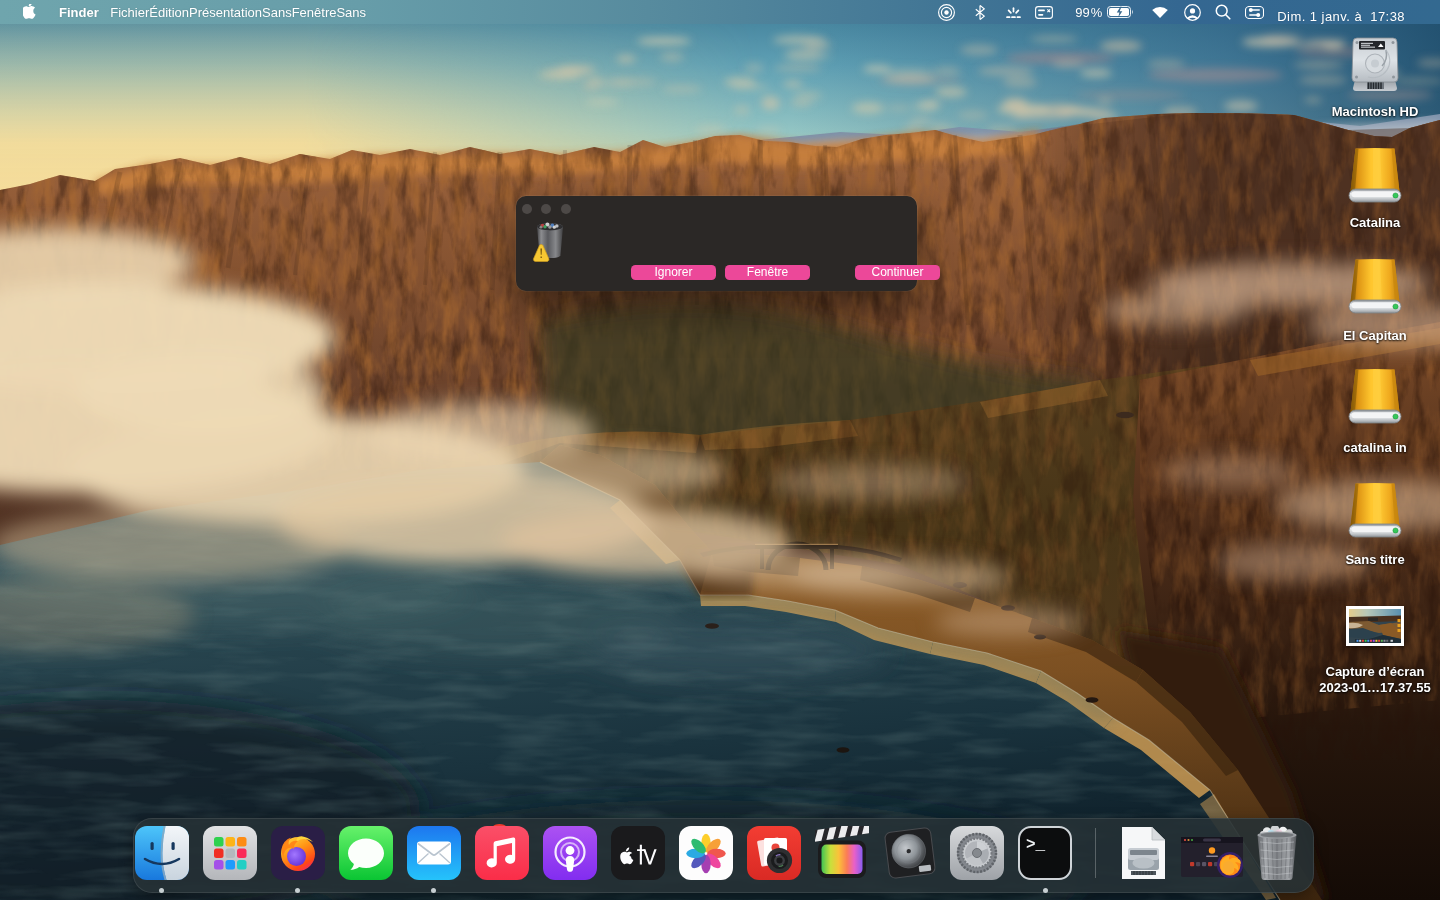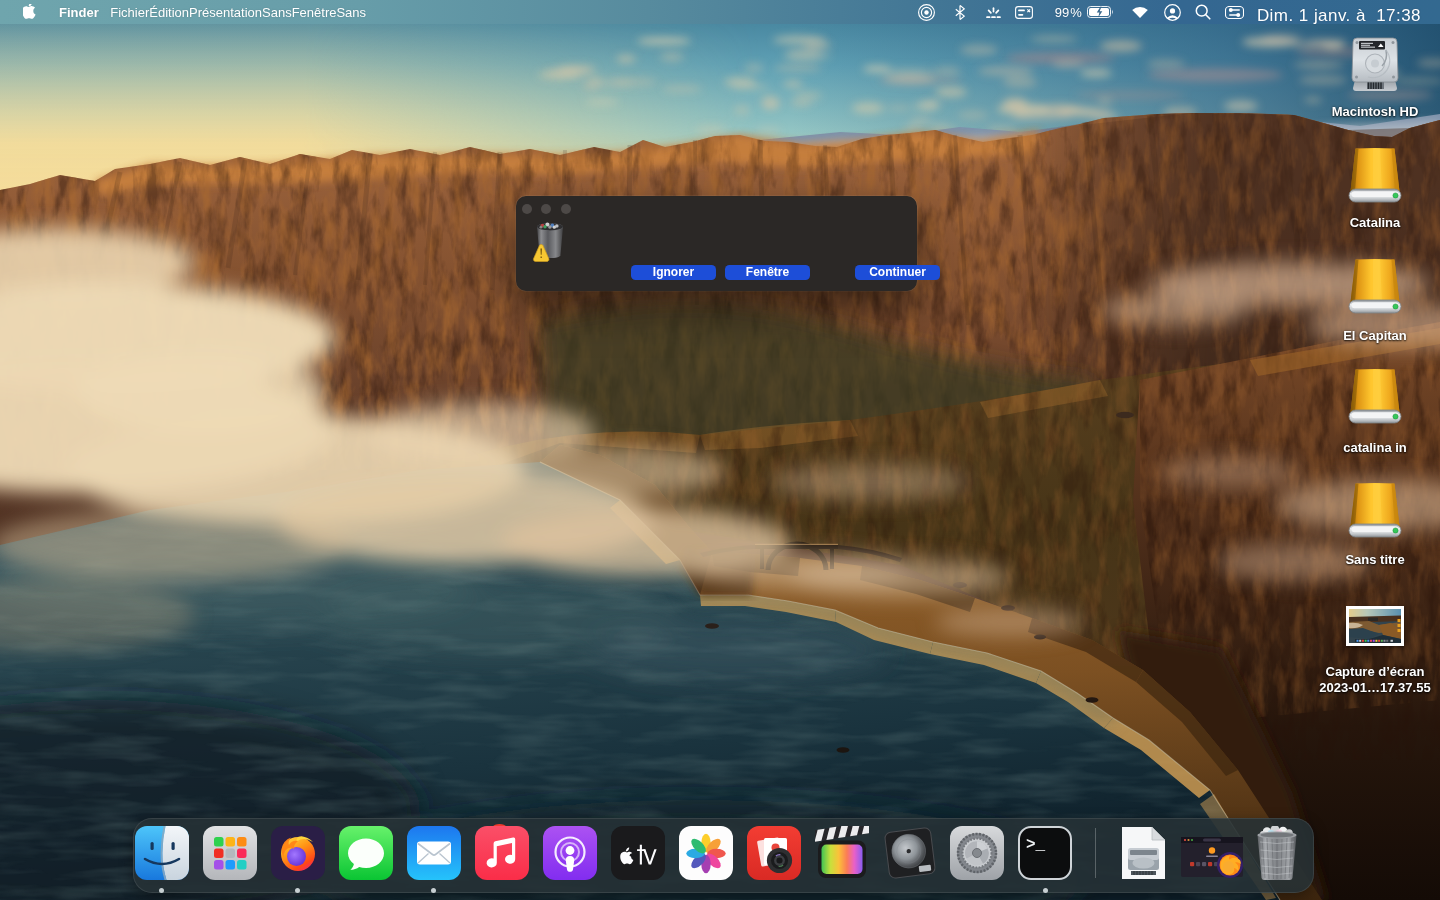--- a/index.html
+++ b/index.html
@@ -10,22 +10,22 @@
   #menubar{position:absolute;left:0;top:0;width:1440px;height:24px;
     background:linear-gradient(90deg,#6fa5ad 0%,#679da9 25%,#578b9e 45%,#427695 65%,#346791 82%,#336990 100%);
     color:#fff;font-size:13px;display:flex;align-items:center;}
   .mitem{margin:0 0;white-space:nowrap;text-shadow:0 0 2px rgba(0,0,0,.18);}
   
   #dialog{position:absolute;left:516px;top:196px;width:401px;height:95px;
     background:#2b2826;border-radius:10px;box-shadow:0 18px 40px rgba(0,0,0,.55),0 0 0 .5px rgba(255,255,255,.12);}
   .wdot{position:absolute;top:204px;width:10px;height:10px;border-radius:50%;background:#4d4947;}
   #dlgtext{position:absolute;left:575px;top:225px;width:330px;color:#ffffff;
     font-size:12px;font-weight:bold;line-height:15.5px;letter-spacing:-0.05px;}
-  .dbtn{position:absolute;top:265px;height:15px;border-radius:4.5px;background:#1d4ed8;
-    color:#fff;font-size:12px;font-weight:bold;text-align:center;line-height:15px;}
+  .dbtn{position:absolute;top:265px;height:15px;border-radius:4.5px;background:#ec4899;
+    color:#fff;font-size:12px;font-weight:normal;text-align:center;line-height:15px;}
   
   .dlabel{position:absolute;width:160px;left:1295px;text-align:center;color:#fff;
     font-size:13px;font-weight:bold;text-shadow:0 1px 2px rgba(0,0,0,.85),0 0 3px rgba(0,0,0,.5);}
   
   #dock{position:absolute;left:133px;top:818px;width:1181px;height:75px;
     background:rgba(38,49,53,.88);border-radius:19px;
     box-shadow:inset 0 0 0 1px rgba(255,255,255,.09), 0 4px 14px rgba(0,0,0,.35);}
   .dicon{position:absolute;top:826px;width:54px;height:54px;}
   .ddot{position:absolute;top:888px;width:5px;height:5px;border-radius:50%;background:#c7cfd2;}
 </style>
@@ -379,21 +379,21 @@
       <path fill="#fff" d="M10.8,8.5c0-2.2,1.8-3.2,1.9-3.3c-1-1.5-2.6-1.7-3.2-1.7c-1.4-0.1-2.7 0.8-3.3,0.8C5.5,4.3,4.4,3.5,3.2,3.5C1.7,3.6,0.3,4.4-0.4,5.8c-1.5,2.7-0.4,6.7,1.1,8.9c0.7,1.1,1.6,2.3,2.8,2.2c1.1,0,1.5-0.7,2.9-0.7c1.3,0,1.7,0.7,2.9,0.7c1.2,0,2-1.1,2.7-2.2c0.9-1.2,1.2-2.4,1.2-2.5C13.2,12.2,10.8,11.3,10.8,8.5z" transform="translate(0,-1.2) scale(0.95)"></path>
       <path fill="#fff" d="M8.6,2.2C9.2,1.4,9.6,0.4,9.5-0.6C8.6-0.5,7.6,0,7,0.8C6.4,1.5,5.9,2.5,6,3.5C7,3.6,8,3,8.6,2.2z" transform="translate(0,-1.2) scale(0.95)"></path>
     </svg>
     <div class="mitem" style="margin:0 11.5px 0 59px;font-weight:bold">Finder</div>
     <div class="mitem">Fichier</div>
     <div class="mitem">Édition</div>
     <div class="mitem">Présentation</div>
     <div class="mitem">Sans</div>
     <div class="mitem">Fenêtre</div>
     <div class="mitem">Sans</div>
-    <div style="position:absolute;right:0;top:0;height:24px;display:flex;align-items:center;justify-content:space-between;">
+    <div style="position:absolute;right:16px;top:0;height:24px;display:flex;align-items:center;justify-content:space-between;">
       <svg width="17" height="17" viewBox="0 0 17 17" style="margin-right:20px">
         <circle cx="8.5" cy="8.5" r="2.2" fill="#fff"></circle>
         <circle cx="8.5" cy="8.5" r="5.1" fill="none" stroke="#fff" stroke-width="1.15"></circle>
         <circle cx="8.5" cy="8.5" r="7.9" fill="none" stroke="#fff" stroke-width="1.15"></circle>
       </svg>
       <svg width="10" height="15" viewBox="0 0 10 15" style="margin-right:20px">
         <path d="M5,0.4 L5,14.6 M5,0.4 L9.2,3.9 L0.8,10.8 M5,14.6 L9.2,11.1 L0.8,4.2" stroke="#fff" stroke-width="1.2" fill="none"></path>
       </svg>
       <svg width="17" height="13" viewBox="0 0 17 13" style="margin-right:13px">
         <g stroke="#fff" stroke-width="1.7" stroke-linecap="round">
@@ -430,21 +430,21 @@
         <circle cx="6.7" cy="6.7" r="5.4" fill="none" stroke="#fff" stroke-width="1.5"></circle>
         <path d="M10.8,10.8 L14.8,14.8" stroke="#fff" stroke-width="1.6" stroke-linecap="round"></path>
       </svg>
       <svg width="19" height="13" viewBox="0 0 19 13" style="margin-right:13px">
         <rect x="0.5" y="0.5" width="18" height="12" rx="3.8" fill="none" stroke="#fff" stroke-width="1.1"></rect>
         <circle cx="5.8" cy="3.9" r="2" fill="#fff"></circle>
         <path d="M5.8,3.9 L14.2,3.9" stroke="#fff" stroke-width="1.5" stroke-linecap="round"></path>
         <circle cx="13.2" cy="9.1" r="2" fill="#fff"></circle>
         <path d="M4.8,9.1 L13.2,9.1" stroke="#fff" stroke-width="1.5" stroke-linecap="round"></path>
       </svg>
-      <div class="mitem" style="margin:8px 19px 0 0;font-size:17px;letter-spacing:0.45px">Dim. 1 janv. à&nbsp;&nbsp;17:38</div>
+      <div class="mitem" style="margin:8px 19px 0 0;font-size:13px;letter-spacing:0.45px">Dim. 1 janv. à&nbsp;&nbsp;17:38</div>
     </div>
   </div>
   <div id="dialog"></div>
   <div class="wdot" style="left:522px"></div>
   <div class="wdot" style="left:541px"></div>
   <div class="wdot" style="left:561px"></div>
   <svg style="position:absolute;left:531px;top:220px" width="38" height="44" viewBox="0 0 38 44">
     <defs>
       <linearGradient id="tcan" x1="0" y1="0" x2="1" y2="0">
         <stop offset="0" stop-color="#3f3f41"></stop>

